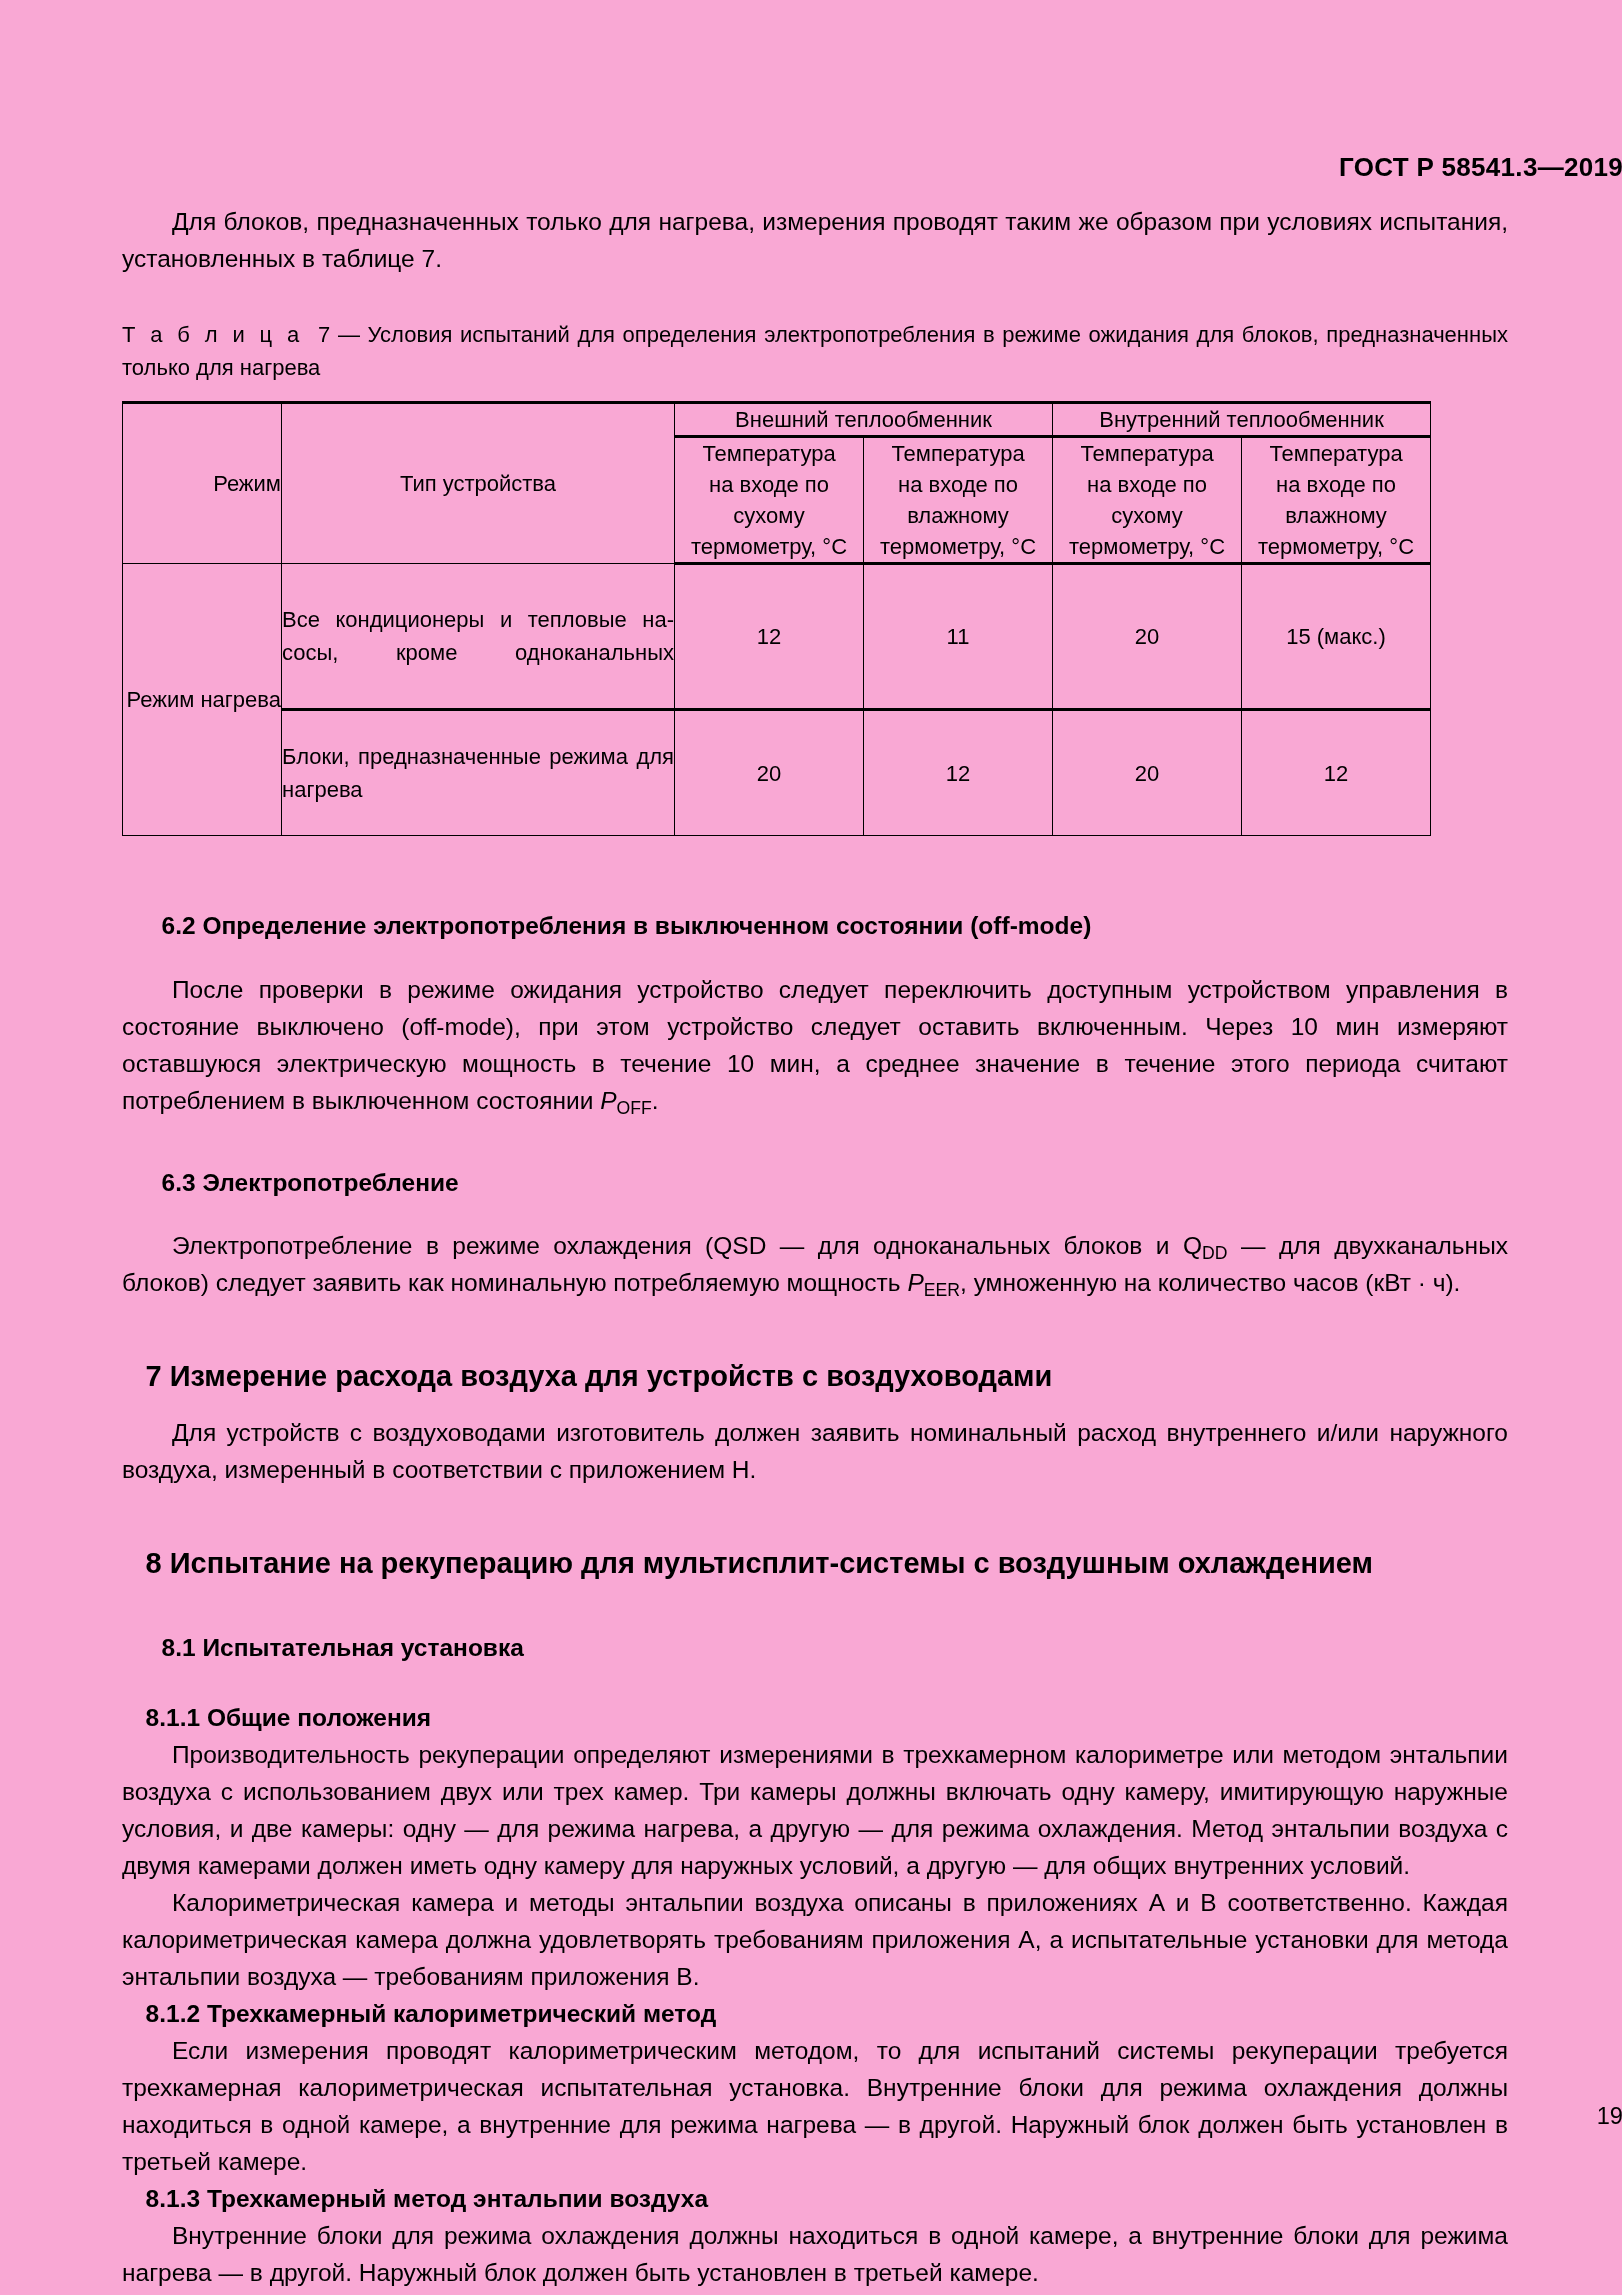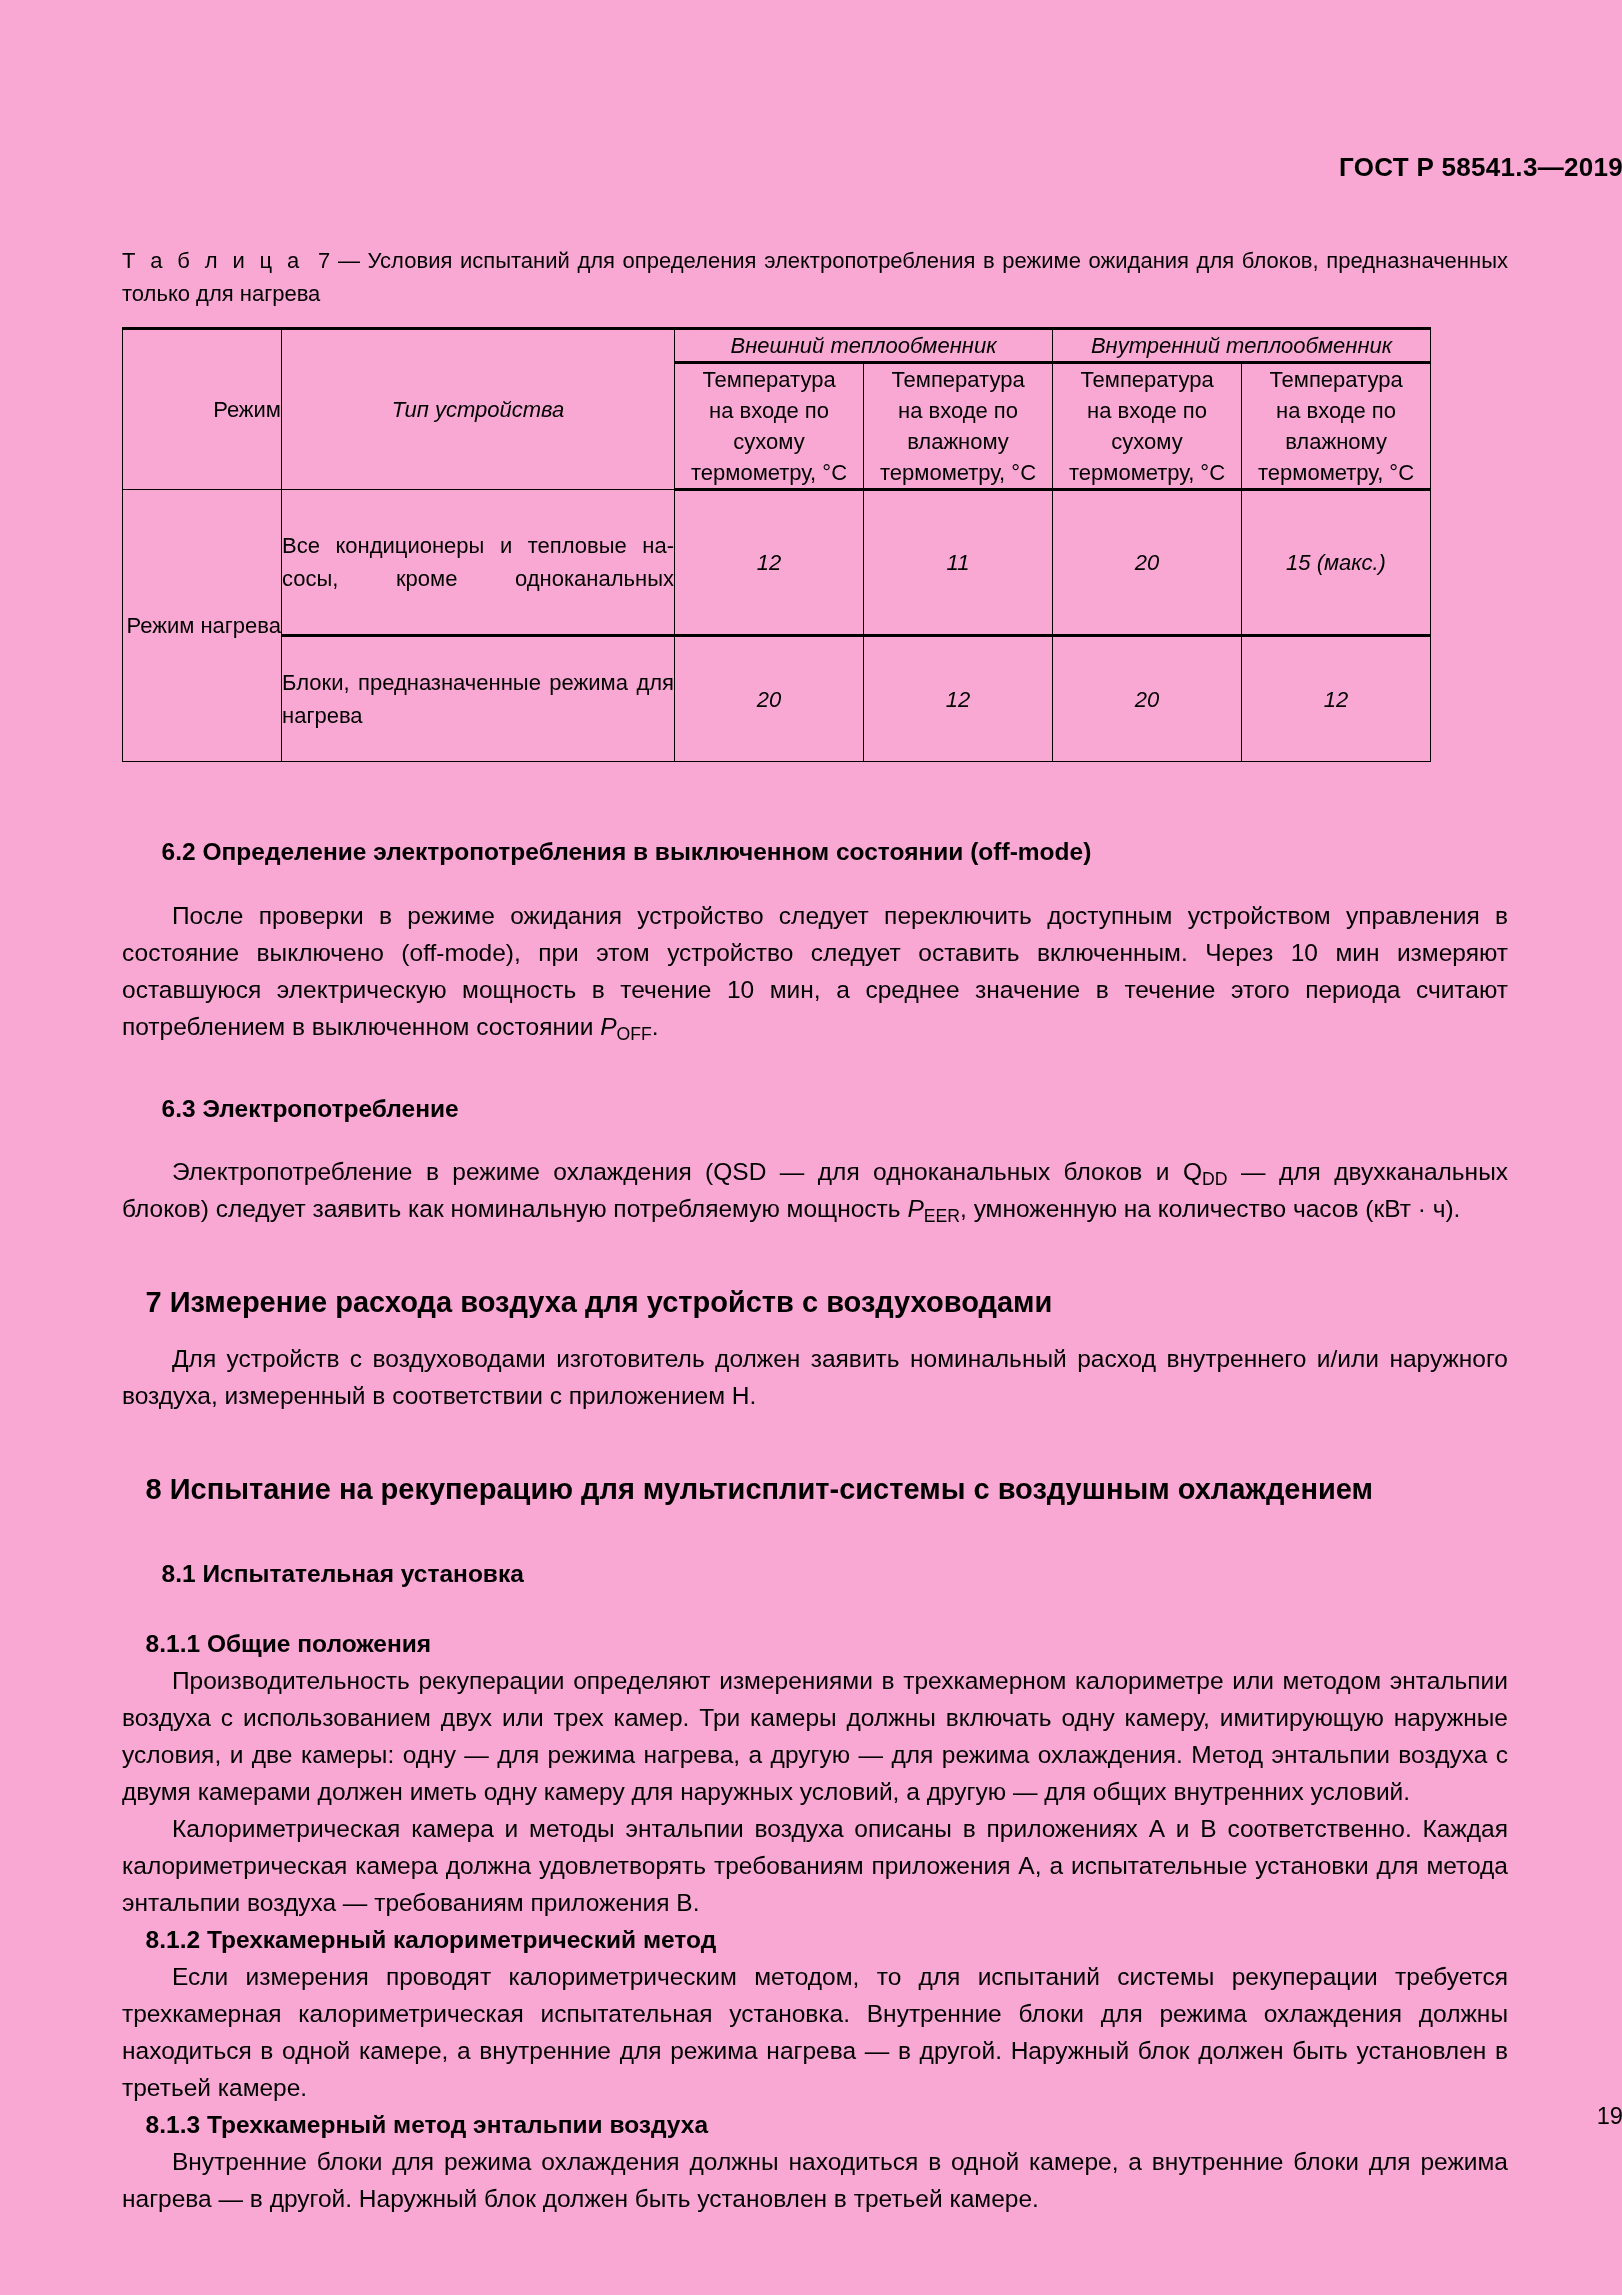--- a/index.html
+++ b/index.html
@@ -105,21 +105,20 @@
     vertical-align: middle;
   }
   table.t7 .outer-top    { border-top-width: 3.3px; }
   table.t7 .thick-bottom { border-bottom-width: 3.3px; }
   table.t7 .thick-top    { border-top-width: 3.3px; }
 
   .cell-c {
     text-align: center;
     padding: 6.5px 5.2px;
     line-height: 31px;
-    font-style: italic;
   }
   .cell-l {
     text-align: justify;
     text-align-last: justify;
     padding: 10.5px 14.4px;
     line-height: 33px;
   }
   .cell-mode {
     text-align: right;
     padding: 6.5px 17px;
@@ -148,20 +147,21 @@
 <body>
 
 <div class="page">
 
   <div class="doc-header">ГОСТ Р 58541.3—2019</div>
 
   <div class="content">
 
     <div style="height:203px"></div>
 
+    <p class="para">Для блоков, предназначенных только для нагрева, измерения проводят таким же образом при условиях испытания, установленных в таблице 7.</p>
 
     <div class="gap-l"></div>
 
     <p class="caption"><span class="spaced">Т а б л и ц а</span>&nbsp;&nbsp;<span>7</span>&nbsp;<span>— Условия испытаний для определения электропотребления в режиме ожидания для блоков, предназначенных только для нагрева</span></p>
 
     <div class="gap-s"></div>
 
     <table class="t7">
       <colgroup>
         <col class="colw1">

